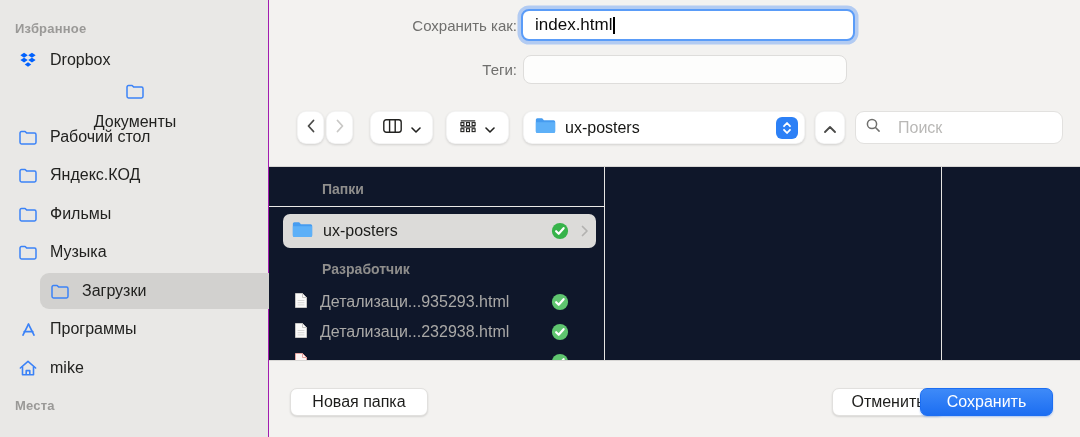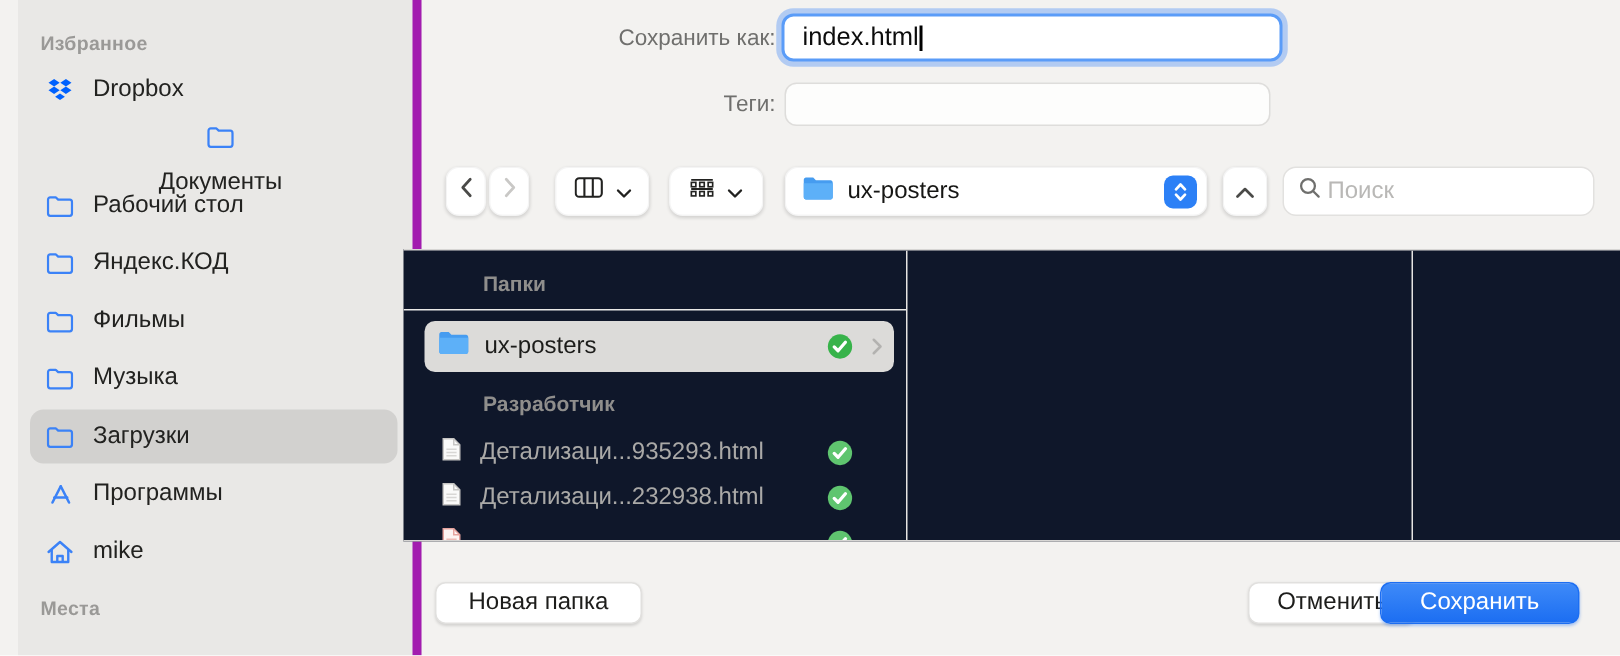--- a/index.html
+++ b/index.html
@@ -4,24 +4,24 @@
 <style>
   html,body{margin:0;padding:0;background:#fff;}
   .dialog{
     position:relative;width:1080px;height:437px;overflow:hidden;
     background:#f3f2f0;
     font-family:"Liberation Sans", sans-serif;
     -webkit-font-smoothing:antialiased;
     color:#242422;
   }
   
-  .sidebar{position:absolute;left:12px;top:0;width:269px;height:437px;background:#e9e8e6;border-right:6px solid #a21caf;box-sizing:border-box;}
+  .sidebar{position:absolute;left:0;top:0;width:269px;height:437px;background:#e9e8e6;border-right:1px solid #a21caf;box-sizing:border-box;}
   .sb-header{position:absolute;left:15px;font-size:13px;font-weight:700;color:#9a9997;letter-spacing:.2px;}
   .sb-item{position:absolute;left:8px;width:245px;height:36px;display:flex;align-items:center;gap:11px;padding-left:9px;box-sizing:border-box;border-radius:9px;font-size:16px;color:#222220;cursor:default;}
-  .sb-item.selected{background:#d2d1cf;}
+  .sb-item.selected{background:#d2d1cf;margin-left:32px;}
   .sb-icon{width:22px;display:flex;justify-content:center;align-items:center;flex:0 0 22px;}
   
   .form-label{position:absolute;width:165px;text-align:right;font-size:15px;color:#6f6f6d;}
   .filename-input{
     position:absolute;left:521px;top:9px;width:318px;height:28px;
     background:#fff;border:2px solid #5a9cf8;border-radius:8px;
     box-shadow:0 0 0 3.5px rgba(88,150,246,.42);
     display:flex;align-items:center;padding-left:12px;font-size:17px;color:#0c0c0c;
   }
   .caret{display:inline-block;width:2px;height:17px;background:#000;margin-left:1px;}
@@ -35,21 +35,21 @@
     position:absolute;top:111px;height:33px;background:#fff;border-radius:9px;
     border:1px solid rgba(0,0,0,.045);box-shadow:0 1px 2.5px rgba(0,0,0,.14);
     display:flex;align-items:center;justify-content:center;box-sizing:border-box;cursor:default;
   }
   .tb-gap{gap:9px;}
   .popup-btn{justify-content:flex-start;padding-left:11px;gap:9px;font-size:16px;color:#161614;}
   .stepper{position:absolute;right:6px;top:5px;width:22px;height:22px;border-radius:6px;background:#2c80f6;display:flex;align-items:center;justify-content:center;}
   .search-field{
     position:absolute;left:855px;top:111px;width:208px;height:33px;background:#fff;
     border:1px solid #e2e1df;border-radius:9px;box-sizing:border-box;
-    display:flex;align-items:center;gap:2px;padding-left:10px;
+    display:flex;align-items:center;gap:15px;padding-left:10px;
   }
   .search-field input{border:none;outline:none;background:transparent;font-size:16px;width:150px;color:#333;font-family:"Liberation Sans",sans-serif;}
   .search-field input::placeholder{color:#b9b8b6;}
   
   .browser{
     position:absolute;left:269px;top:166px;width:811px;height:193px;background:#0f172a;
     border-top:1px solid #d7d6d4;border-bottom:1px solid #d7d6d4;overflow:hidden;
   }
   .col-divider{position:absolute;top:0;bottom:0;width:1px;background:#e5e4e2;}
   .list-header{position:absolute;left:53px;top:14px;font-size:14px;font-weight:700;color:#8f8e8c;}

